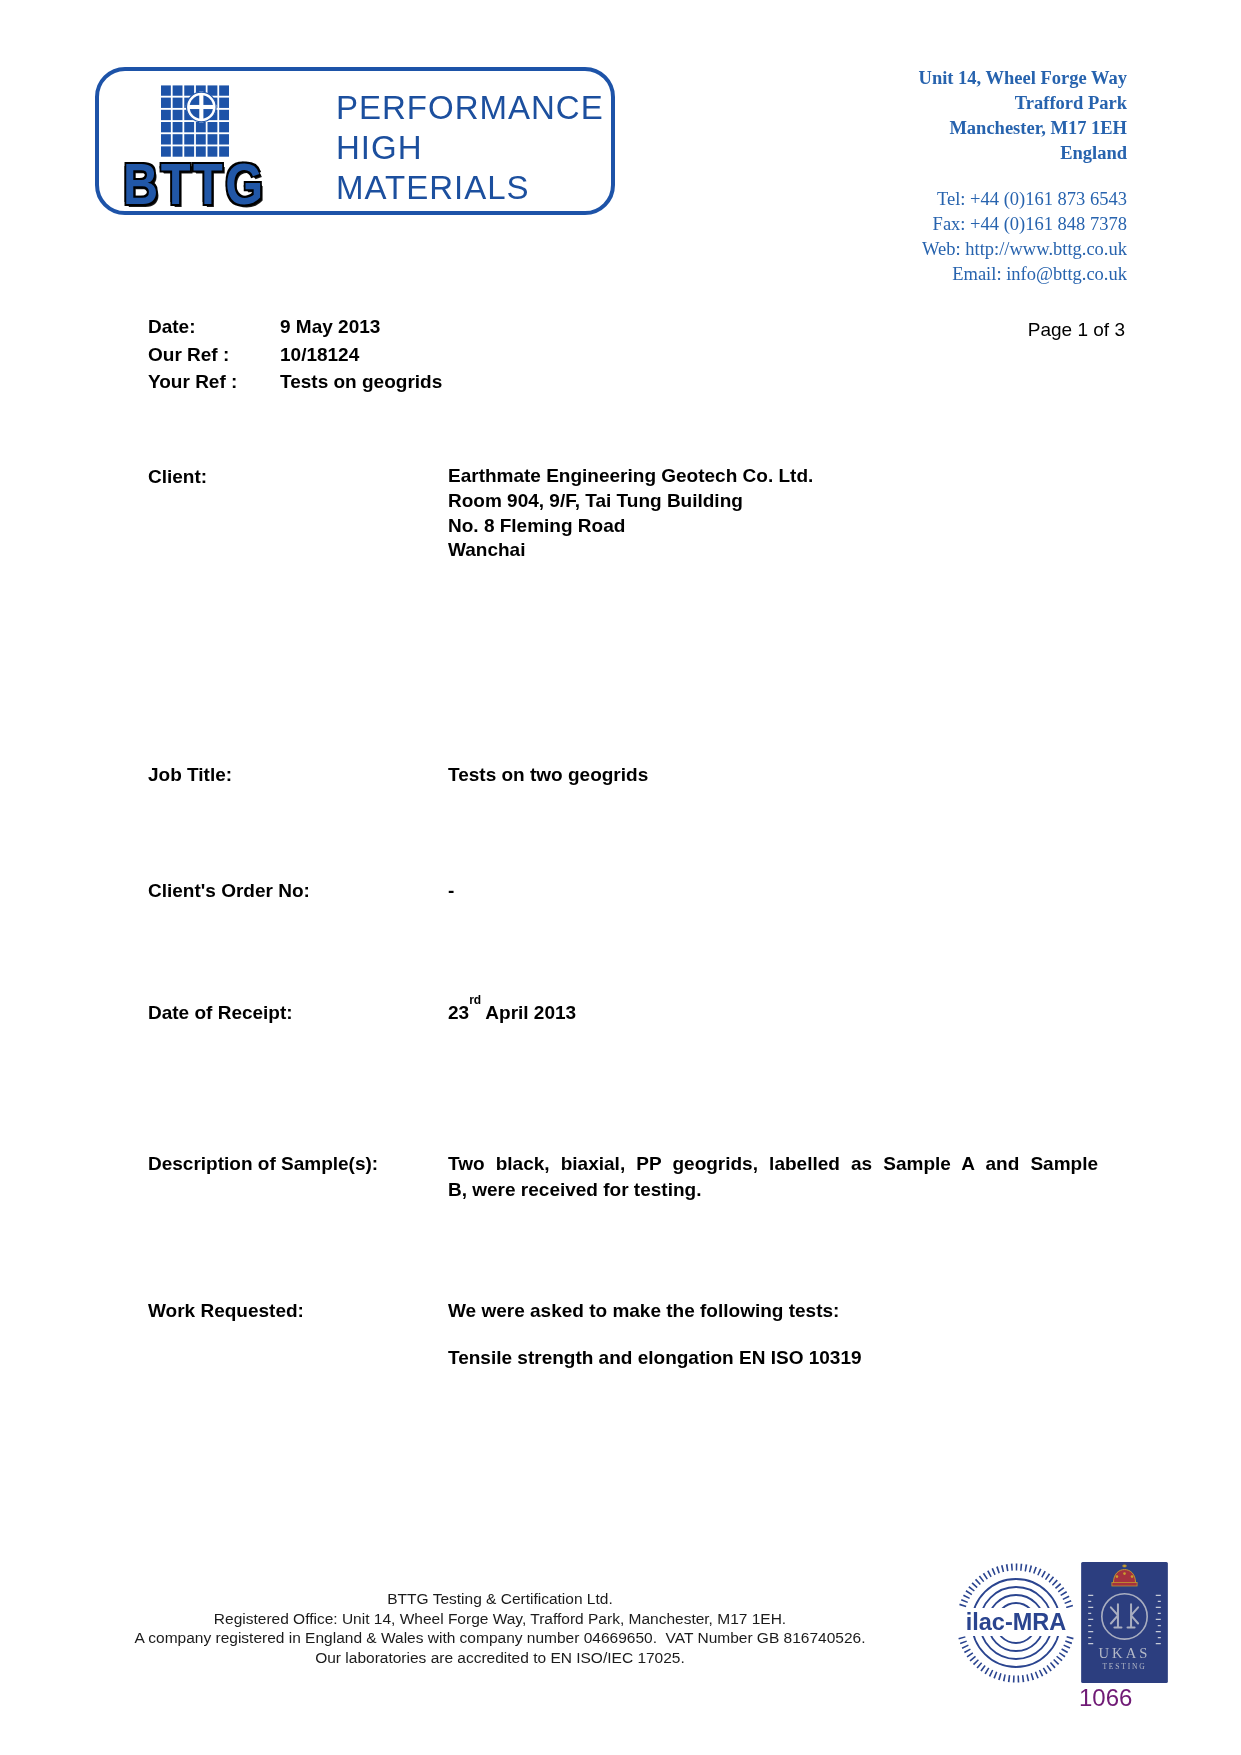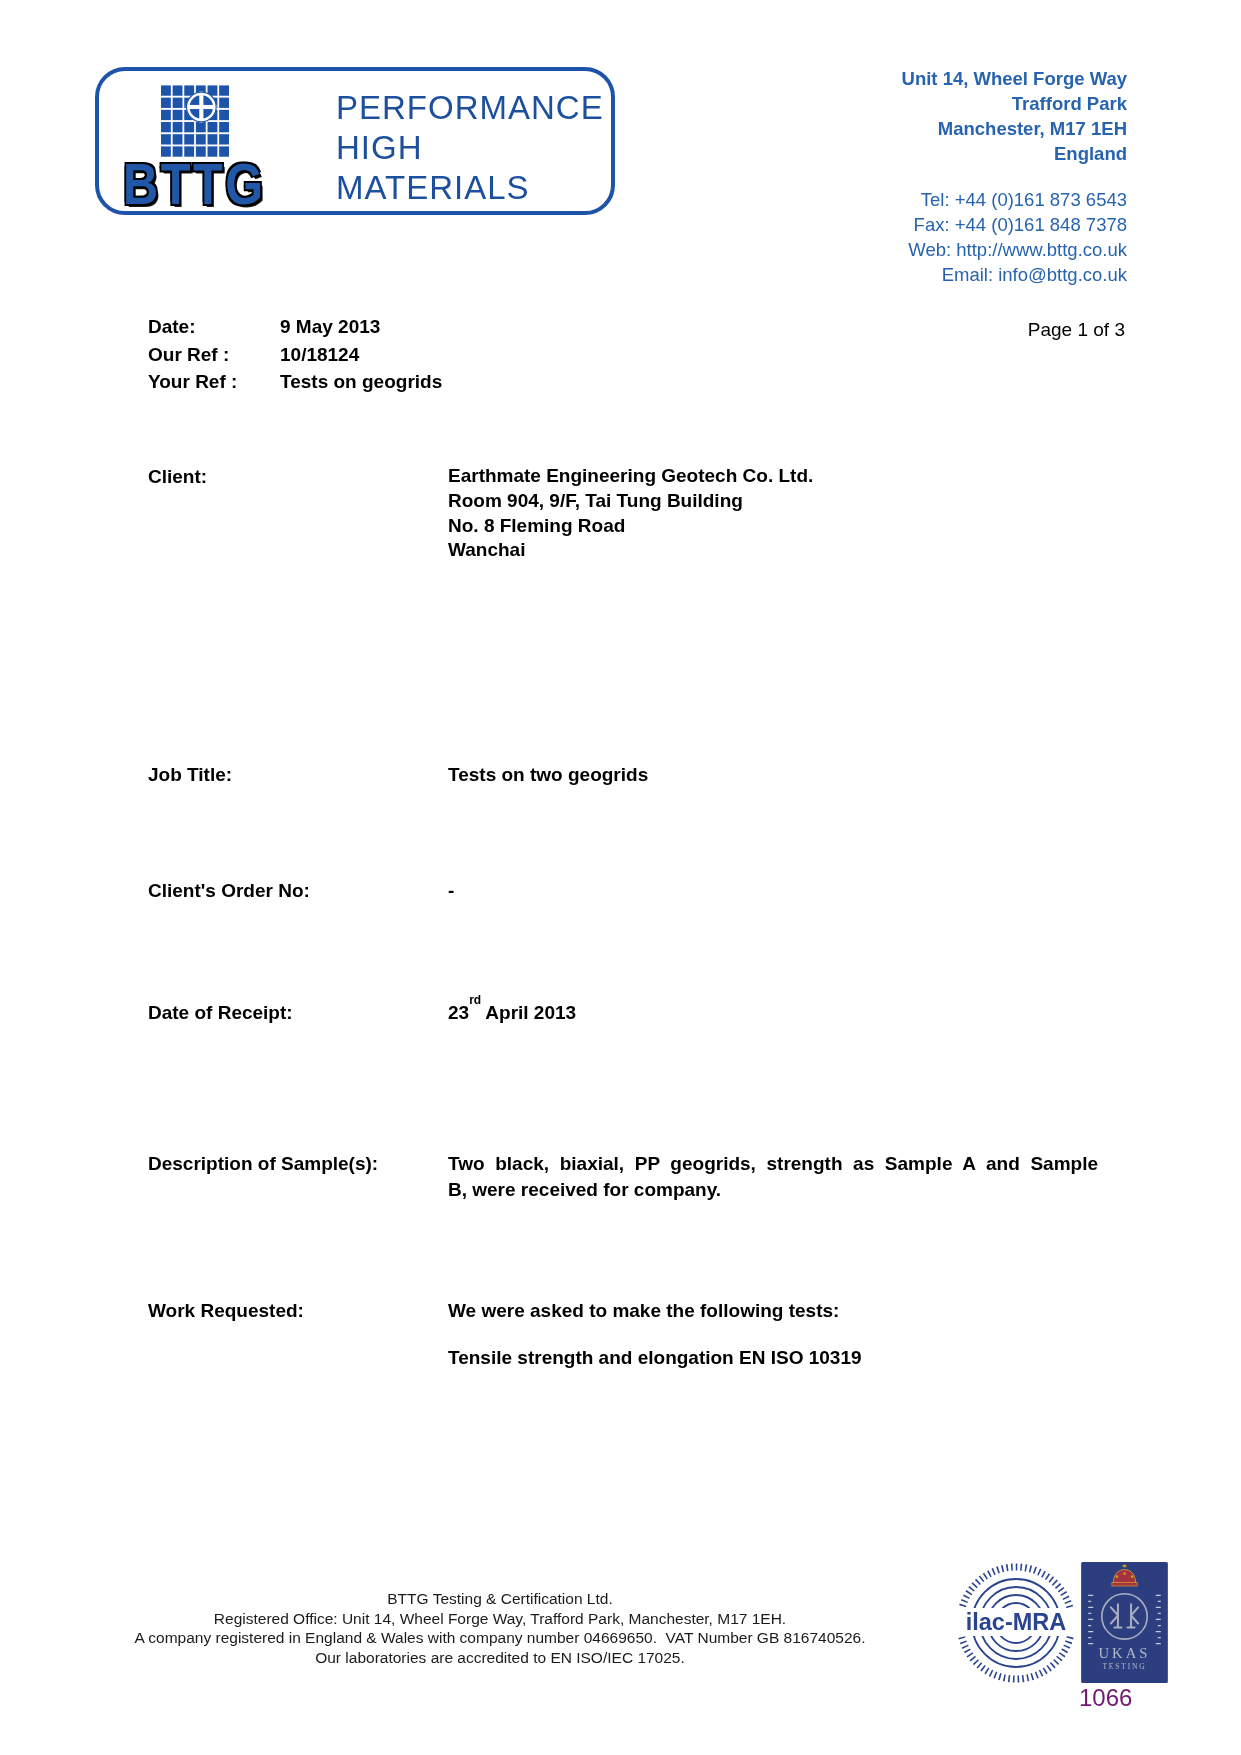--- a/index.html
+++ b/index.html
@@ -12,21 +12,21 @@
   .logo-box{position:absolute;left:95px;top:67px;width:512px;height:140px;
     border:4px solid #1d53a8;border-radius:30px;}
   .logo-grid{position:absolute;left:62px;top:14px;}
   .bttg{position:absolute;left:24px;top:84px;font-size:58px;font-weight:700;
     color:#2157a7;letter-spacing:3px;line-height:1;
     transform:scaleX(.84);transform-origin:0 0;
     text-shadow:-2px -2px 0 #000,2px -2px 0 #000,-2px 2px 0 #000,2px 2px 0 #000,3px 3px 0 #1a1a1a;}
   .tagline{position:absolute;left:237px;top:17px;font-size:33px;line-height:40px;
     color:#1c4f9e;letter-spacing:1px;font-weight:400;}
   .addr{position:absolute;right:114px;top:66px;text-align:right;color:#2763ae;
-    font-size:18.5px;line-height:25px;font-weight:700;}
+    font-size:18.5px;line-height:25px;font-weight:700;font-family:Liberation Serif, serif;}
   .contact{margin-top:21px;font-weight:400;}
   
   .meta{position:absolute;left:148px;top:313px;font-size:19px;font-weight:700;line-height:27.5px;}
   .meta-lbl{display:inline-block;width:132px;}
   .page-num{position:absolute;right:116px;top:319px;font-size:19px;font-weight:400;}
   
   .sec{position:absolute;left:148px;width:960px;font-size:19px;font-weight:700;line-height:26px;}
   .sec-lbl{position:absolute;left:0;top:0;}
   .sec-val{margin-left:300px;width:650px;}
   .client-lines div{line-height:24.8px;}
@@ -127,22 +127,22 @@
   </div>
 
   <div class="sec" style="top:1000px">
     <div class="sec-lbl">Date of Receipt:</div>
     <div class="sec-val"><span>23</span><sup class="ord">rd</sup><span class="ord-rest">April 2013</span></div>
   </div>
 
   <div class="sec" style="top:1151px">
     <div class="sec-lbl">Description of Sample(s):</div>
     <div class="sec-val">
-      <div class="just">Two black, biaxial, PP geogrids, strength as Sample A and Sample</div>
-      <div>B, were received for company.</div>
+      <div class="just">Two black, biaxial, PP geogrids, labelled as Sample A and Sample</div>
+      <div>B, were received for testing.</div>
     </div>
   </div>
 
   <div class="sec" style="top:1298px">
     <div class="sec-lbl">Work Requested:</div>
     <div class="sec-val">
       <div>We were asked to make the following tests:</div>
       <div class="test-line">Tensile strength and elongation EN ISO 10319</div>
     </div>
   </div>

